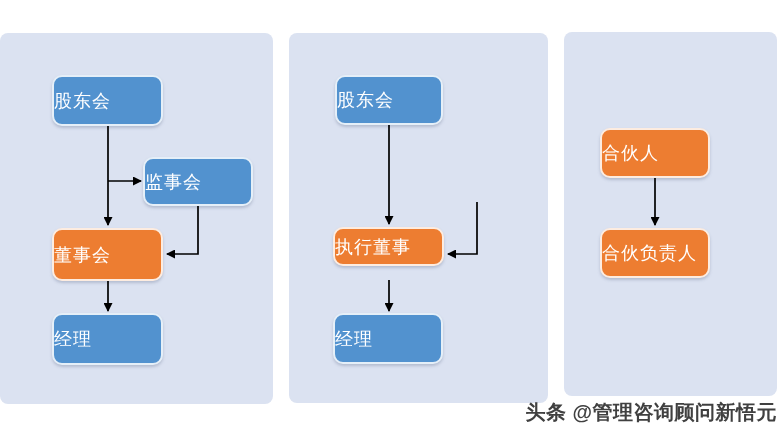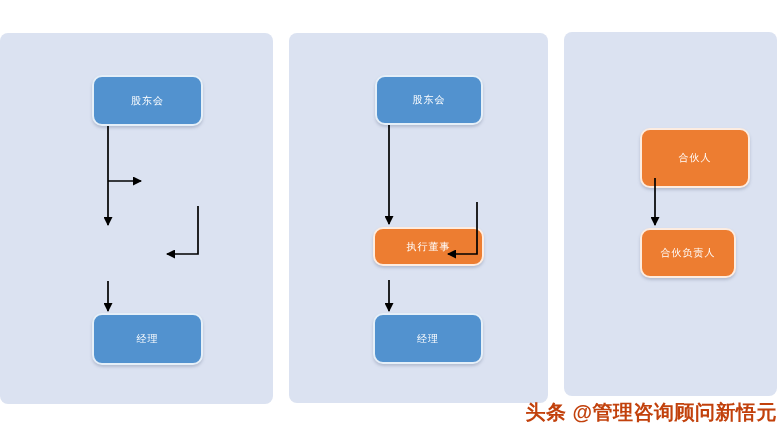--- a/index.html
+++ b/index.html
@@ -5,62 +5,68 @@
   html,body{margin:0;padding:0;background:#ffffff;}
   body{font-family:"Liberation Sans","DejaVu Sans",sans-serif;}
   .page{position:relative;width:783px;height:434px;background:#ffffff;overflow:hidden;}
 
   .panel{position:absolute;background:#dbe2f1;border-radius:8px;}
   #panel1{left:0px;top:33px;width:273px;height:371px;}
   #panel2{left:289px;top:33px;width:259px;height:370px;}
   #panel3{left:564px;top:32px;width:213px;height:364px;}
 
   .node{
-    position:absolute;display:flex;align-items:center;justify-content:center;
-    color:#ffffff;font-size:10px;letter-spacing:1px;
+    position:absolute;display:flex;align-items:center;justify-content:flex-start;
+    color:#ffffff;font-size:18px;letter-spacing:1px;
     border-radius:10px;border:2px solid rgba(255,255,255,0.85);
     box-shadow:0 2px 3px rgba(110,120,150,0.35);
-    box-sizing:border-box;text-align:center;margin-left:40px;
+    box-sizing:border-box;text-align:center;
   }
   .node-blue{background:#5292cf;}
   .node-orange{background:#ed7d31;}
 
   
   #p1-shareholders{left:52px;top:42px;width:111px;height:51px;}
   #p1-supervisory{left:143px;top:124px;width:110px;height:49px;}
   #p1-board{left:52px;top:195px;width:111px;height:53px;}
   #p1-manager{left:52px;top:280px;width:111px;height:52px;}
 
   
   #p2-shareholders{left:46px;top:42px;width:108px;height:50px;}
   #p2-supervisor{left:133px;top:119px;width:110px;height:50px;}
   #p2-exec{left:44px;top:194px;width:111px;height:39px;}
   #p2-manager{left:44px;top:280px;width:110px;height:51px;}
 
   
-  #p3-partner{left:36px;top:96px;width:110px;height:60px;}
-  #p3-leader{left:36px;top:196px;width:96px;height:50px;}
+  #p3-partner{left:36px;top:96px;width:110px;height:50px;}
+  #p3-leader{left:36px;top:196px;width:110px;height:50px;}
 
   .connectors{position:absolute;left:0;top:0;width:783px;height:434px;pointer-events:none;}
 
   .watermark{
     position:absolute;right:6px;top:399px;
-    font-size:20px;font-weight:bold;color:#c2410c;
+    font-size:20px;font-weight:bold;color:#404040;
     letter-spacing:0.5px;text-shadow:2px 2px 0 #ffffff,1px 1px 0 #ffffff;
     white-space:nowrap;
   }
 </style>
 </head>
 <body>
 
 <div class="page">
 
   <div class="panel" id="panel1">
     <div class="node node-blue" id="p1-shareholders">
       <span>股东会</span>
+    </div>
+    <div class="node node-blue" id="p1-supervisory">
+      <span>监事会</span>
+    </div>
+    <div class="node node-orange" id="p1-board">
+      <span>董事会</span>
     </div>
     <div class="node node-blue" id="p1-manager">
       <span>经理</span>
     </div>
   </div>
 
   <div class="panel" id="panel2">
     <div class="node node-blue" id="p2-shareholders">
       <span>股东会</span>
     </div>

